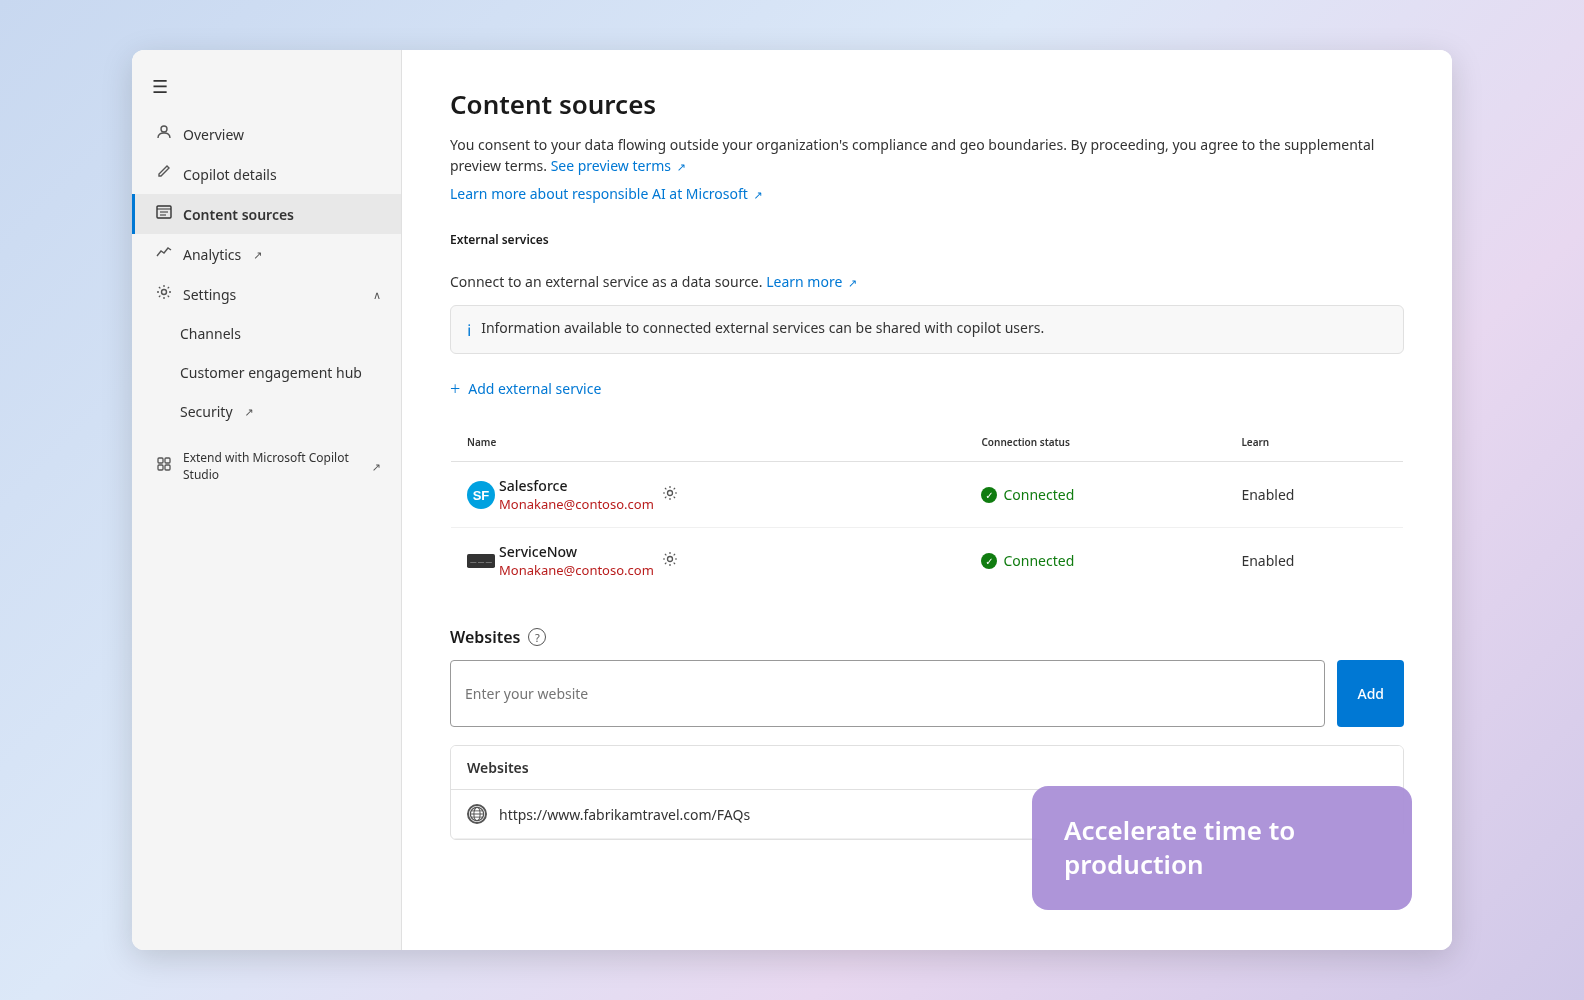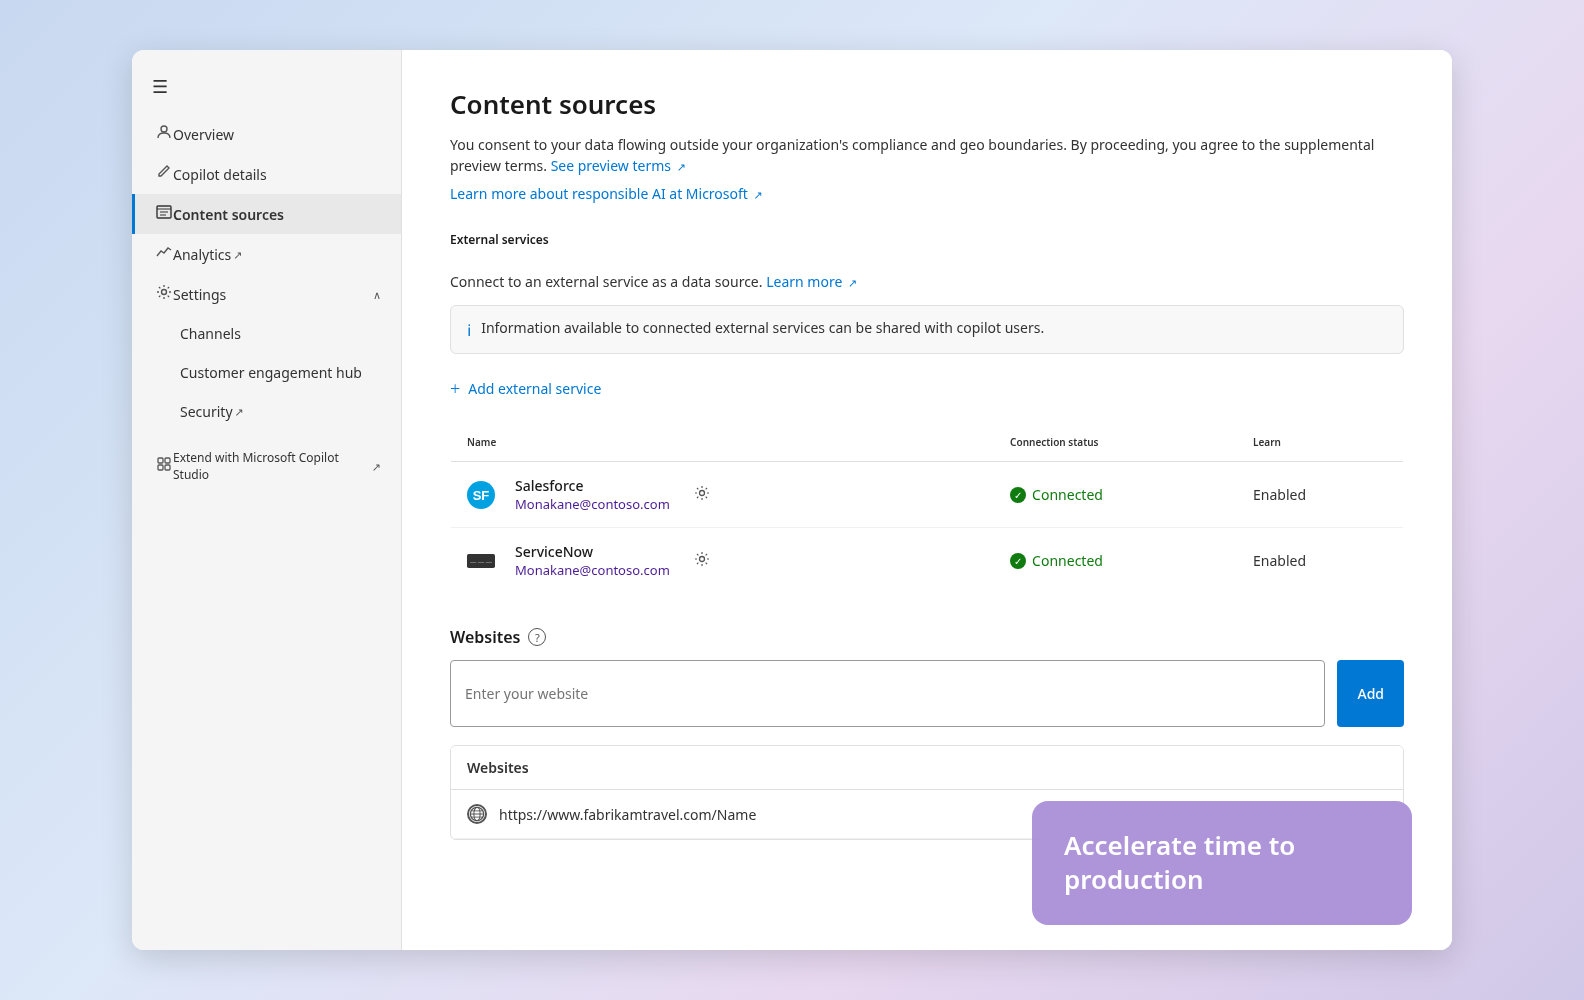--- a/index.html
+++ b/index.html
@@ -41,20 +41,21 @@
       color: #333;
     }
     .sidebar-item {
       display: flex;
       align-items: center;
       padding: 10px 20px;
       cursor: pointer;
       font-size: 14px;
       color: #333;
       border-left: 3px solid transparent;
+      gap: 10px;
       position: relative;
     }
     .sidebar-item.active {
       background: #e8e8e8;
       border-left: 3px solid #0078d4;
       font-weight: 600;
     }
     .sidebar-item .item-icon {
       width: 18px;
       text-align: center;
@@ -172,32 +173,32 @@
       padding: 14px 16px;
       font-size: 14px;
       color: #333;
       border-bottom: 1px solid #f0f0f0;
       vertical-align: middle;
     }
     .services-table tr:last-child td { border-bottom: none; }
     .service-name-cell {
       display: flex;
       align-items: center;
-      gap: 20px;
+      gap: 4px;
     }
     .service-logo {
       width: 28px;
       height: 28px;
       display: flex;
       align-items: center;
       justify-content: center;
       flex-shrink: 0;
     }
     .service-name { font-weight: 500; color: #1a1a1a; }
-    .service-account { font-size: 13px; color: #4c1d95; }
+    .service-account { font-size: 13px; color: #b91c1c; }
     .gear-btn {
       background: none;
       border: none;
       cursor: pointer;
       padding: 4px;
       color: #555;
       font-size: 16px;
     }
     .connected-badge {
       display: flex;
@@ -297,21 +298,21 @@
       border-radius: 50%;
       position: relative;
       display: flex;
       align-items: center;
       justify-content: center;
       flex-shrink: 0;
     }
     
     .promo-card {
       position: absolute;
-      bottom: 25px;
+      bottom: 40px;
       right: 40px;
       width: 380px;
       background: rgba(160, 130, 210, 0.85);
       backdrop-filter: blur(8px);
       border-radius: 16px;
       padding: 28px 32px;
     }
     .promo-text {
       font-size: 26px;
       font-weight: 600;
@@ -535,21 +536,21 @@
         <div class="website-row">
           <div class="globe-icon">
             <svg width="18" height="18" viewBox="0 0 18 18" fill="none">
               <circle cx="9" cy="9" r="7.5" stroke="#555" stroke-width="1.4"></circle>
               <ellipse cx="9" cy="9" rx="3.5" ry="7.5" stroke="#555" stroke-width="1.2"></ellipse>
               <line x1="1.5" y1="9" x2="16.5" y2="9" stroke="#555" stroke-width="1.2"></line>
               <line x1="2.5" y1="5.5" x2="15.5" y2="5.5" stroke="#555" stroke-width="1"></line>
               <line x1="2.5" y1="12.5" x2="15.5" y2="12.5" stroke="#555" stroke-width="1"></line>
             </svg>
           </div>
-          <span>https://www.fabrikamtravel.com/Name</span>
+          <span>https://www.fabrikamtravel.com/FAQs</span>
         </div>
       </div>
     </div>
   </div>
 
   <div class="promo-card">
     <div class="promo-text">Accelerate time to production</div>
   </div>
 </div>
 

